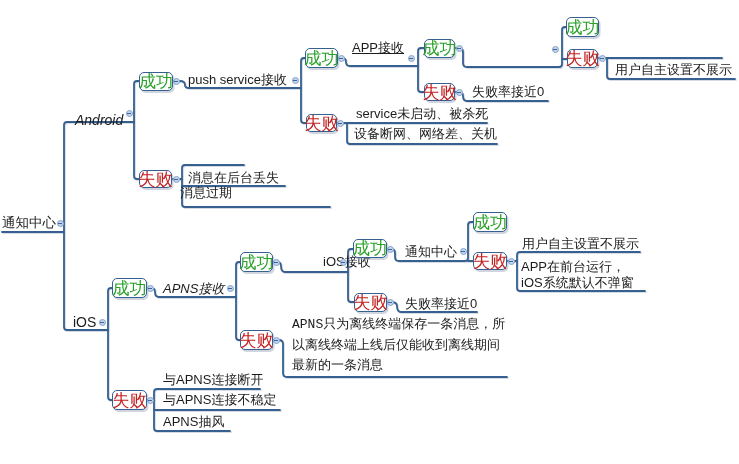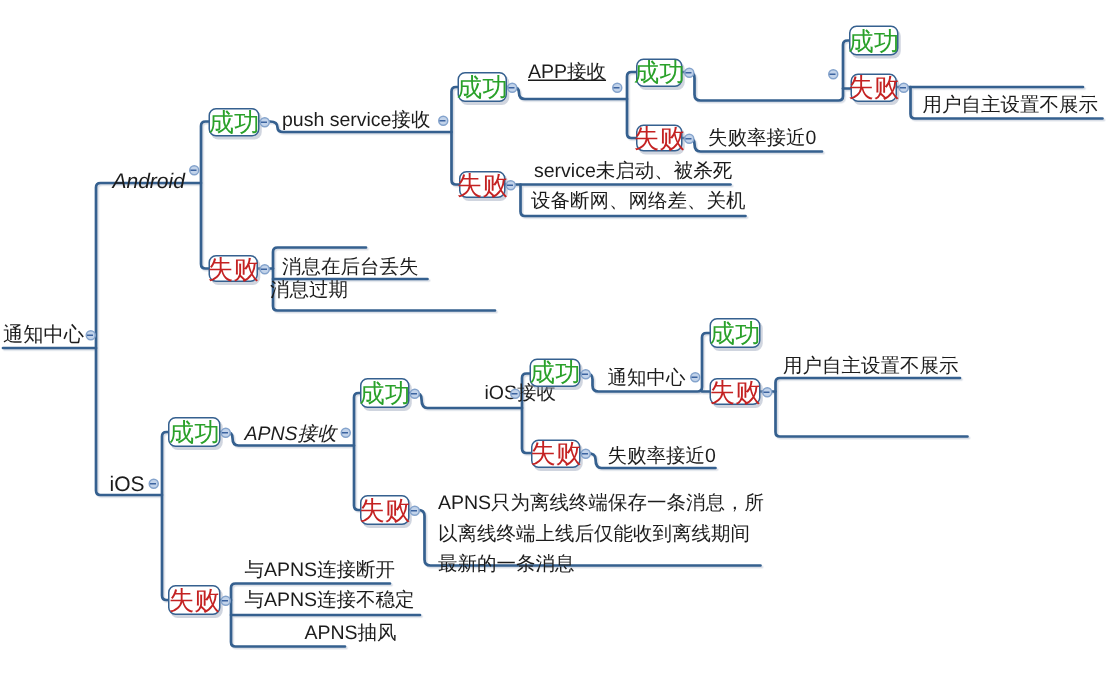--- a/index.html
+++ b/index.html
@@ -88,34 +88,36 @@
     <div class="statusbox failure" style="left: 424px; top: 83px; width: 31px; height: 18px;">失败</div>
     <div class="topic" style="left: 472px; top: 84px;">失败率接近0</div>
     <div class="statusbox success" style="left: 566px; top: 17px; width: 33px; height: 20px;">成功</div>
     <div class="statusbox failure" style="left: 567px; top: 49px; width: 31px; height: 19px;">失败</div>
     <div class="topic" style="left: 615px; top: 62px;">用户自主设置不展示</div>
     <div class="statusbox success" style="left: 112px; top: 278px; width: 35px; height: 20px;">成功</div>
     <div class="statusbox failure" style="left: 112px; top: 390px; width: 35px; height: 20px;">失败</div>
     <div class="topic" style="left: 163px; top: 281px; font-style: italic;">APNS接收</div>
     <div class="topic" style="left: 163px; top: 392px;">与APNS连接不稳定</div>
     <div class="topic" style="left: 163px; top: 372px;">与APNS连接断开</div>
-    <div class="topic" style="left: 163px; top: 414px; margin-left: 40px;">APNS抽风</div>
+    <div class="topic" style="left: 163px; top: 414px;">APNS抽风</div>
     <div class="statusbox success" style="left: 240px; top: 252px; width: 33px; height: 20px;">成功</div>
     <div class="statusbox failure" style="left: 240px; top: 330px; width: 33px; height: 20px;">失败</div>
     <div class="topic" style="left: 275px; top: 254px; padding-left: 48px;">iOS接收</div>
-    <div class="topic" style="left: 292px; top: 325px; line-height: 20.5px;">APNS只为离线终端保存一条消息，所
+    <div class="topic" style="left: 292px; top: 315px; line-height: 20.5px; font-family: Liberation Mono, monospace;">APNS只为离线终端保存一条消息，所
 以离线终端上线后仅能收到离线期间
 最新的一条消息</div>
     <div class="statusbox success" style="left: 353px; top: 239px; width: 34px; height: 19px;">成功</div>
     <div class="statusbox failure" style="left: 354px; top: 293px; width: 33px; height: 19px;">失败</div>
     <div class="topic" style="left: 405px; top: 244px;">通知中心</div>
     <div class="topic" style="left: 405px; top: 296px;">失败率接近0</div>
     <div class="statusbox success" style="left: 473px; top: 212px; width: 34px; height: 20px;">成功</div>
     <div class="statusbox failure" style="left: 473px; top: 252px; width: 34px; height: 18px;">失败</div>
     <div class="topic" style="left: 522px; top: 236px;">用户自主设置不展示</div>
+    <div class="topic" style="left: 521px; top: 259px; line-height: 16px;">APP在前台运行，
+iOS系统默认不弹窗</div>
     <div class="collapse" style="left: 56.5px; top: 219.5px;"></div>
     <div class="collapse" style="left: 125.5px; top: 109.5px;"></div>
     <div class="collapse" style="left: 98.5px; top: 318.5px;"></div>
     <div class="collapse" style="left: 172.5px; top: 77.5px;"></div>
     <div class="collapse" style="left: 172.5px; top: 175.5px;"></div>
     <div class="collapse" style="left: 291.5px; top: 76.5px;"></div>
     <div class="collapse" style="left: 337.5px; top: 54.5px;"></div>
     <div class="collapse" style="left: 336.5px; top: 119.5px;"></div>
     <div class="collapse" style="left: 407.5px; top: 54.5px;"></div>
     <div class="collapse" style="left: 455.5px; top: 44.5px;"></div>

